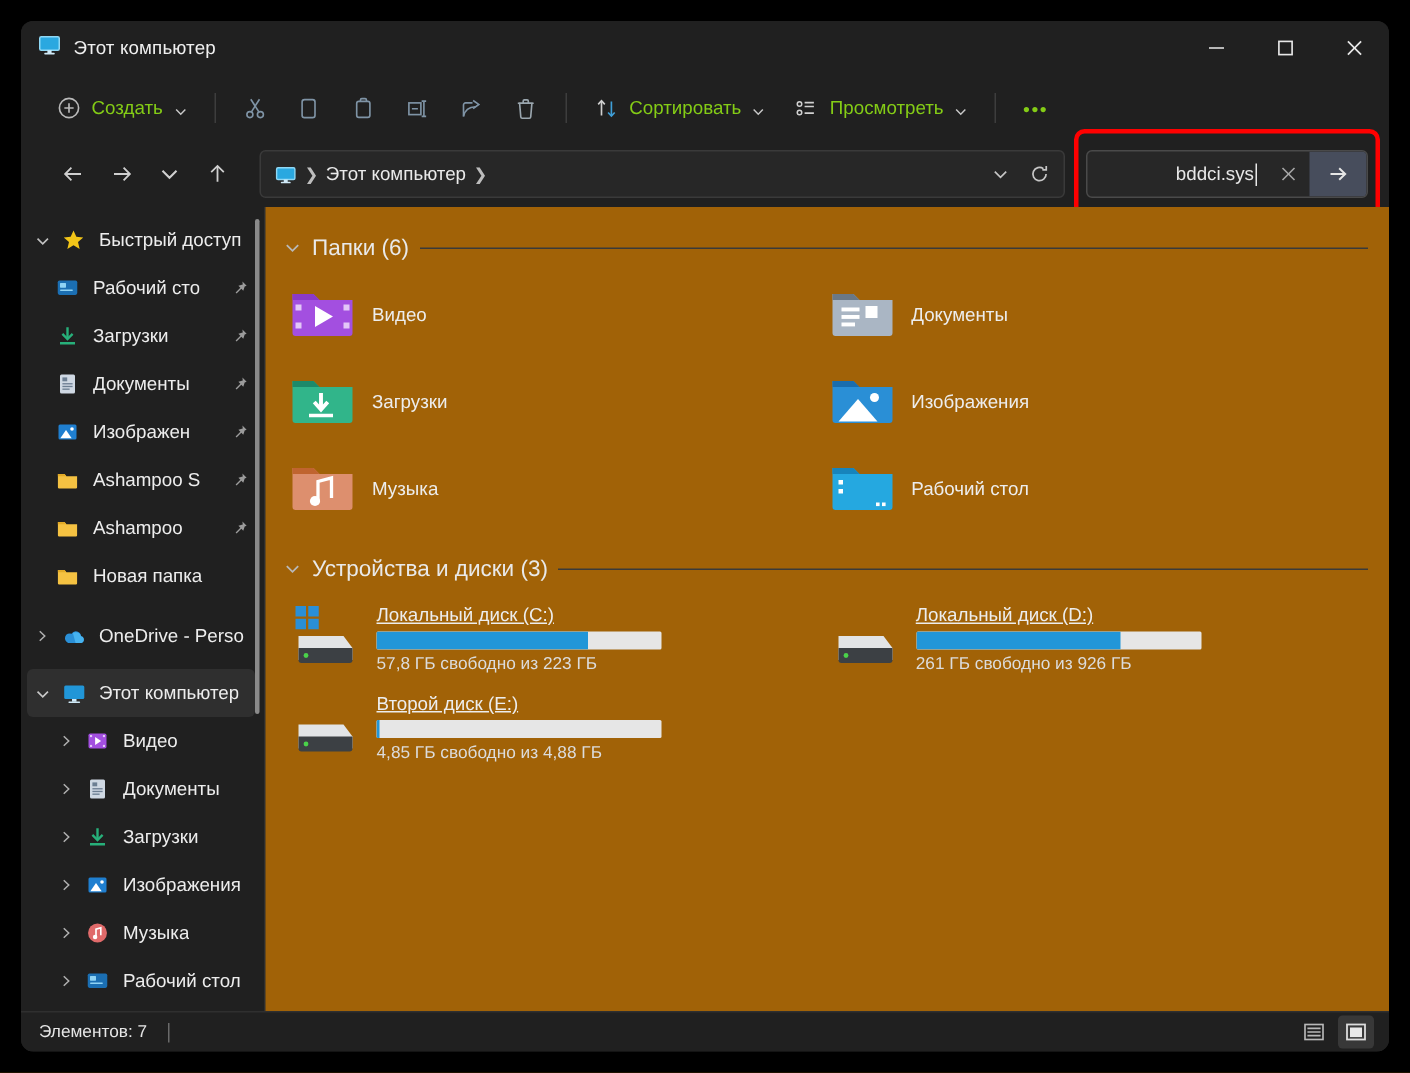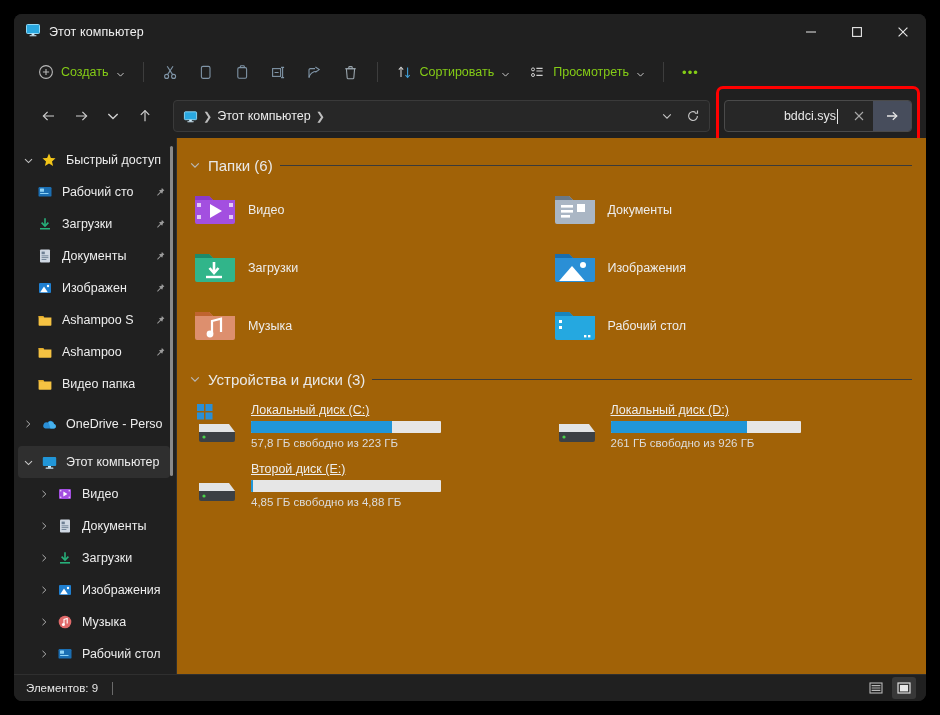--- a/index.html
+++ b/index.html
@@ -550,21 +550,21 @@
         </span>
       </div>
 
       <div class="sb-item indent">
         <span class="sb-ico">
           <svg width="16" height="16" viewBox="0 0 16 16">
                 <path d="M1.6 4 h4.4l1.3 1.5h7.1v7.4a.8.8 0 0 1-.8.8H2.4a.8.8 0 0 1-.8-.8z" fill="#f5c242"></path>
                 <path d="M1.6 4 h4.4l1.3 1.5H1.6z" fill="#e2aa27"></path>
               </svg>
         </span>
-        <span class="sb-lbl">Видео папка</span>
+        <span class="sb-lbl">Новая папка</span>
       </div>
 
       <div class="sb-item" style="margin-top:8px;">
         <span class="sb-exp">
           <svg width="10" height="10" viewBox="0 0 12 12">
                 <polyline points="4.2,2.2 8.2,6 4.2,9.8" fill="none" stroke="#b0b0b0" stroke-width="1.2"></polyline>
               </svg>
         </span>
         <span class="sb-ico">
           <svg width="17" height="17" viewBox="0 0 17 17">
@@ -848,21 +848,21 @@
               <div class="dfree">4,85 ГБ свободно из 4,88 ГБ</div>
             </div>
           </div>
         </div>
 
       </div>
     </div>
   </div>
 
   <div class="statusbar">
-    <span class="status-txt">Элементов: 9</span>
+    <span class="status-txt">Элементов: 7</span>
     <span class="status-div"></span>
     <div class="view-toggles">
       <div class="vt">
         <svg width="16" height="16" viewBox="0 0 16 16">
               <rect x="2" y="3" width="12" height="10" fill="none" stroke="#b8b8b8" stroke-width="1.1"></rect>
               <line x1="3.6" y1="5.6" x2="12.4" y2="5.6" stroke="#b8b8b8" stroke-width="1.1"></line>
               <line x1="3.6" y1="8" x2="12.4" y2="8" stroke="#b8b8b8" stroke-width="1.1"></line>
               <line x1="3.6" y1="10.4" x2="12.4" y2="10.4" stroke="#b8b8b8" stroke-width="1.1"></line>
             </svg>
       </div>

